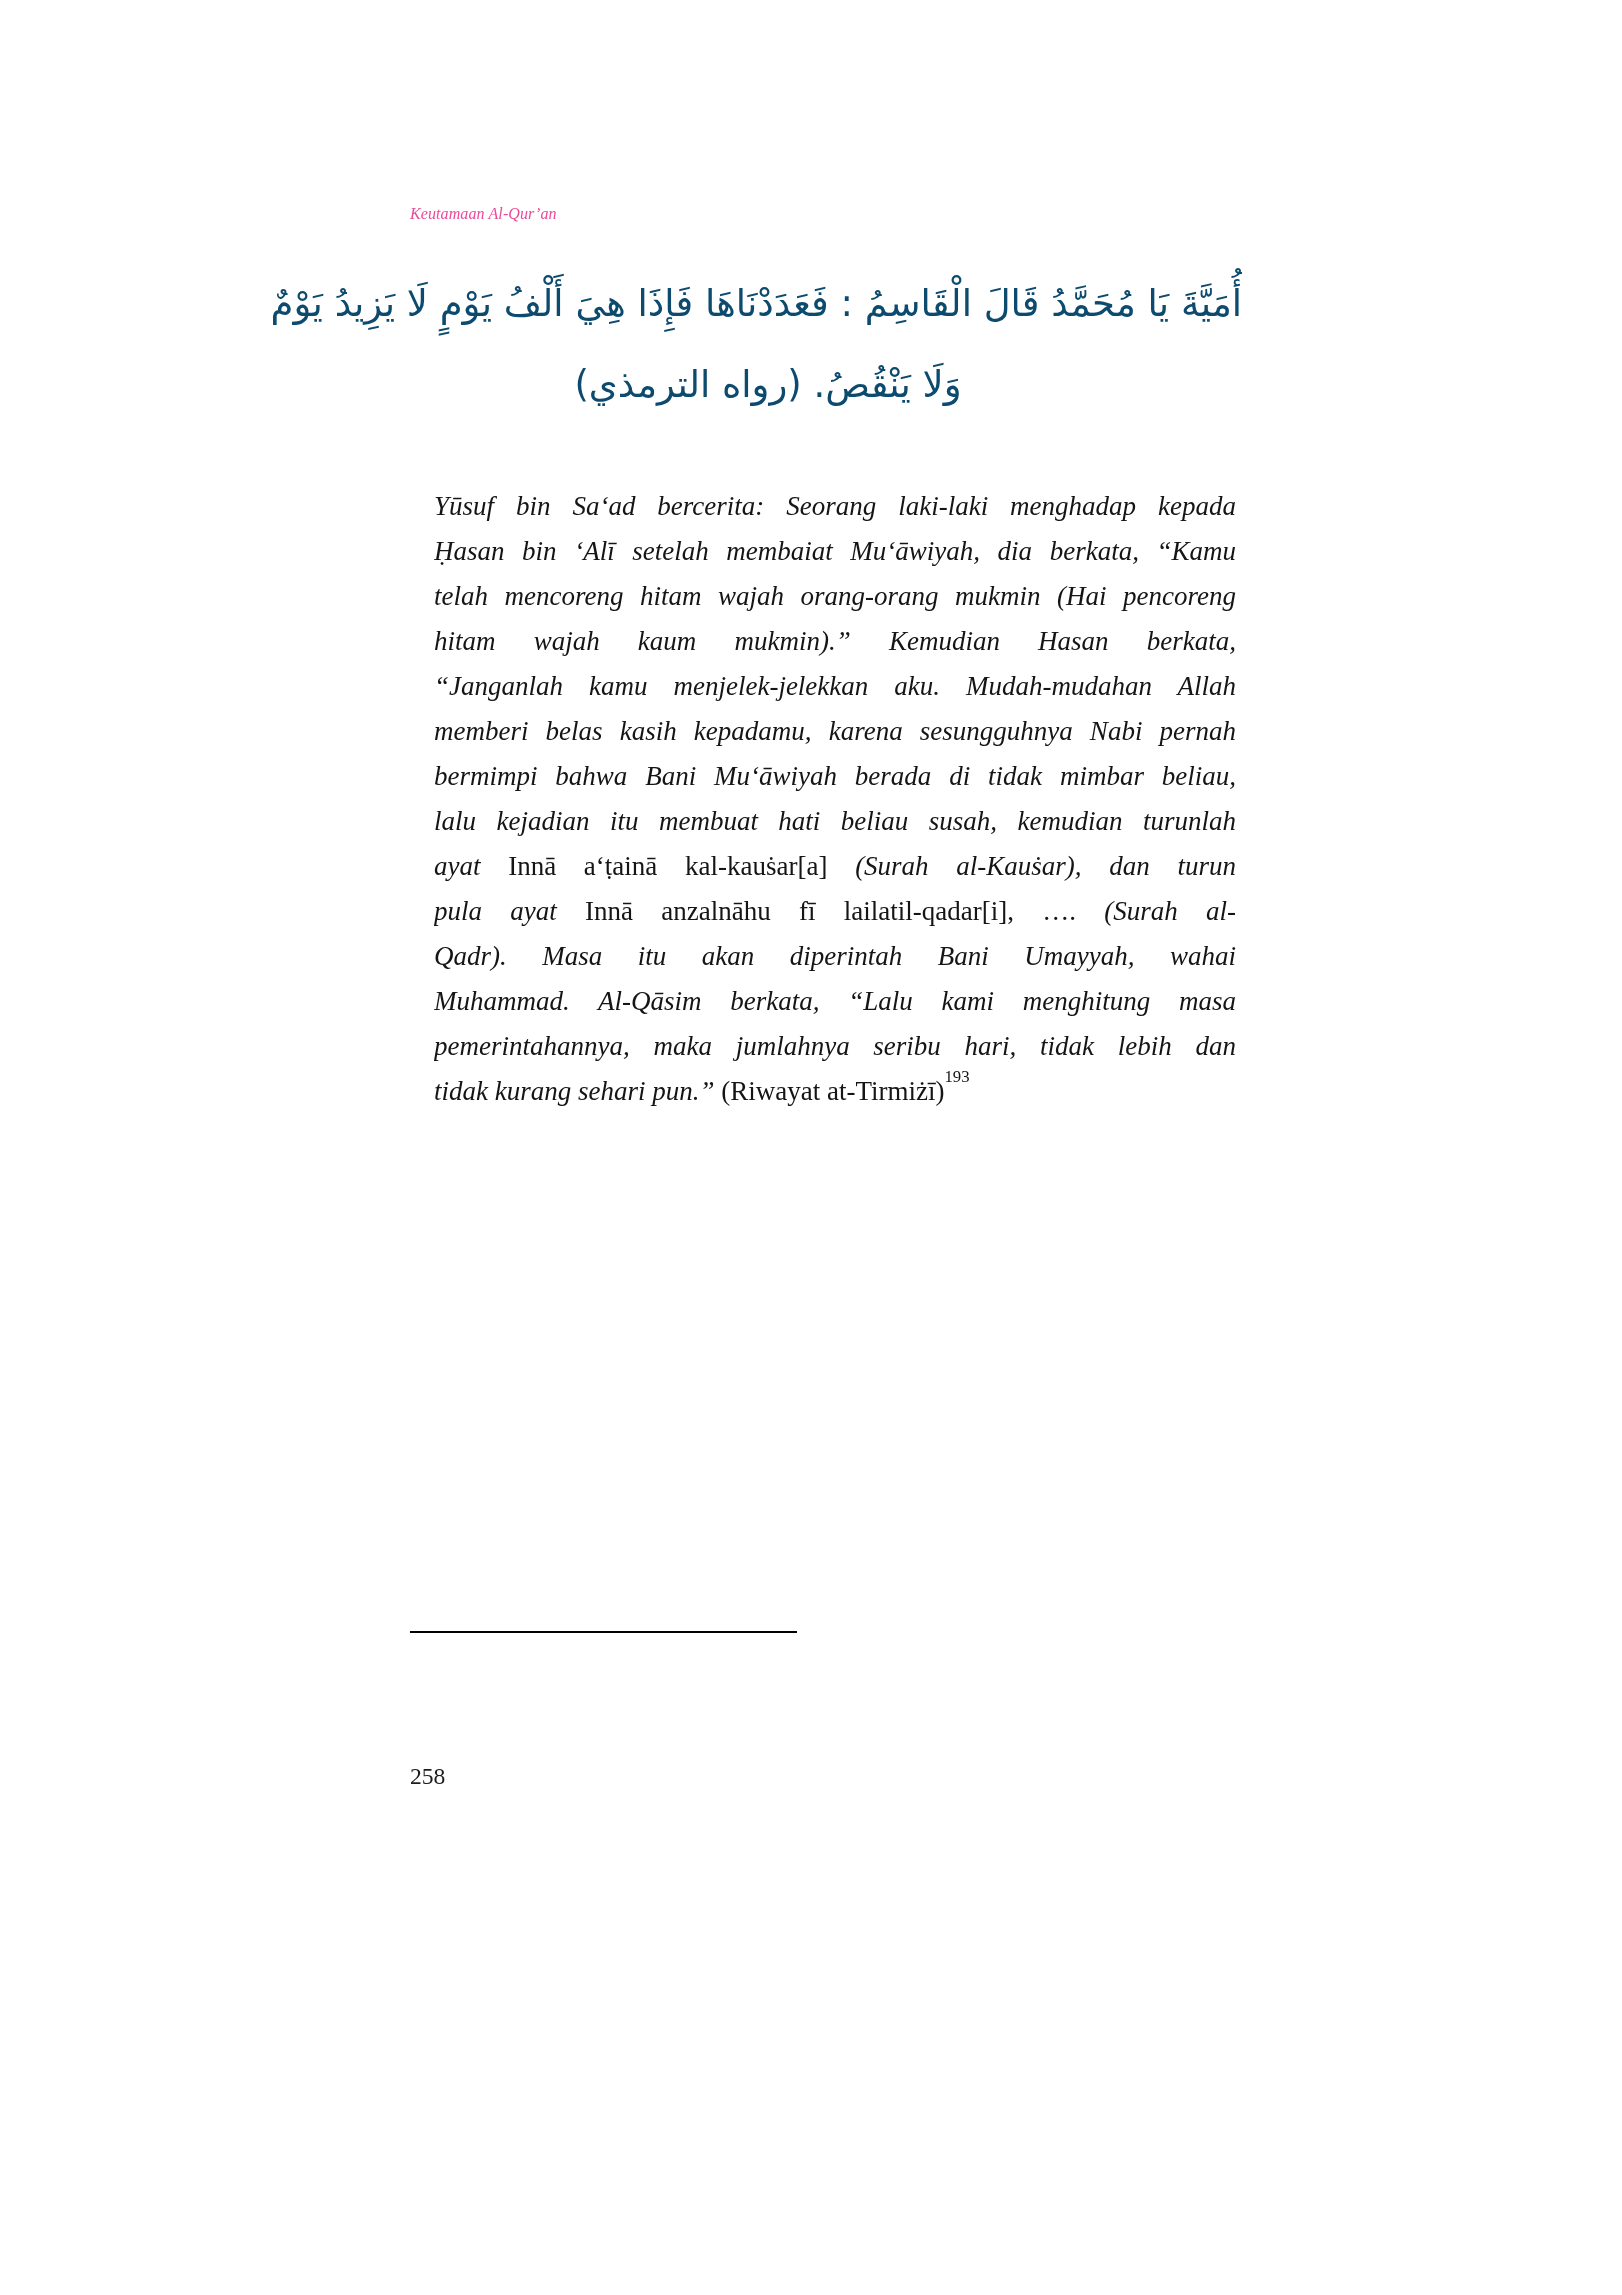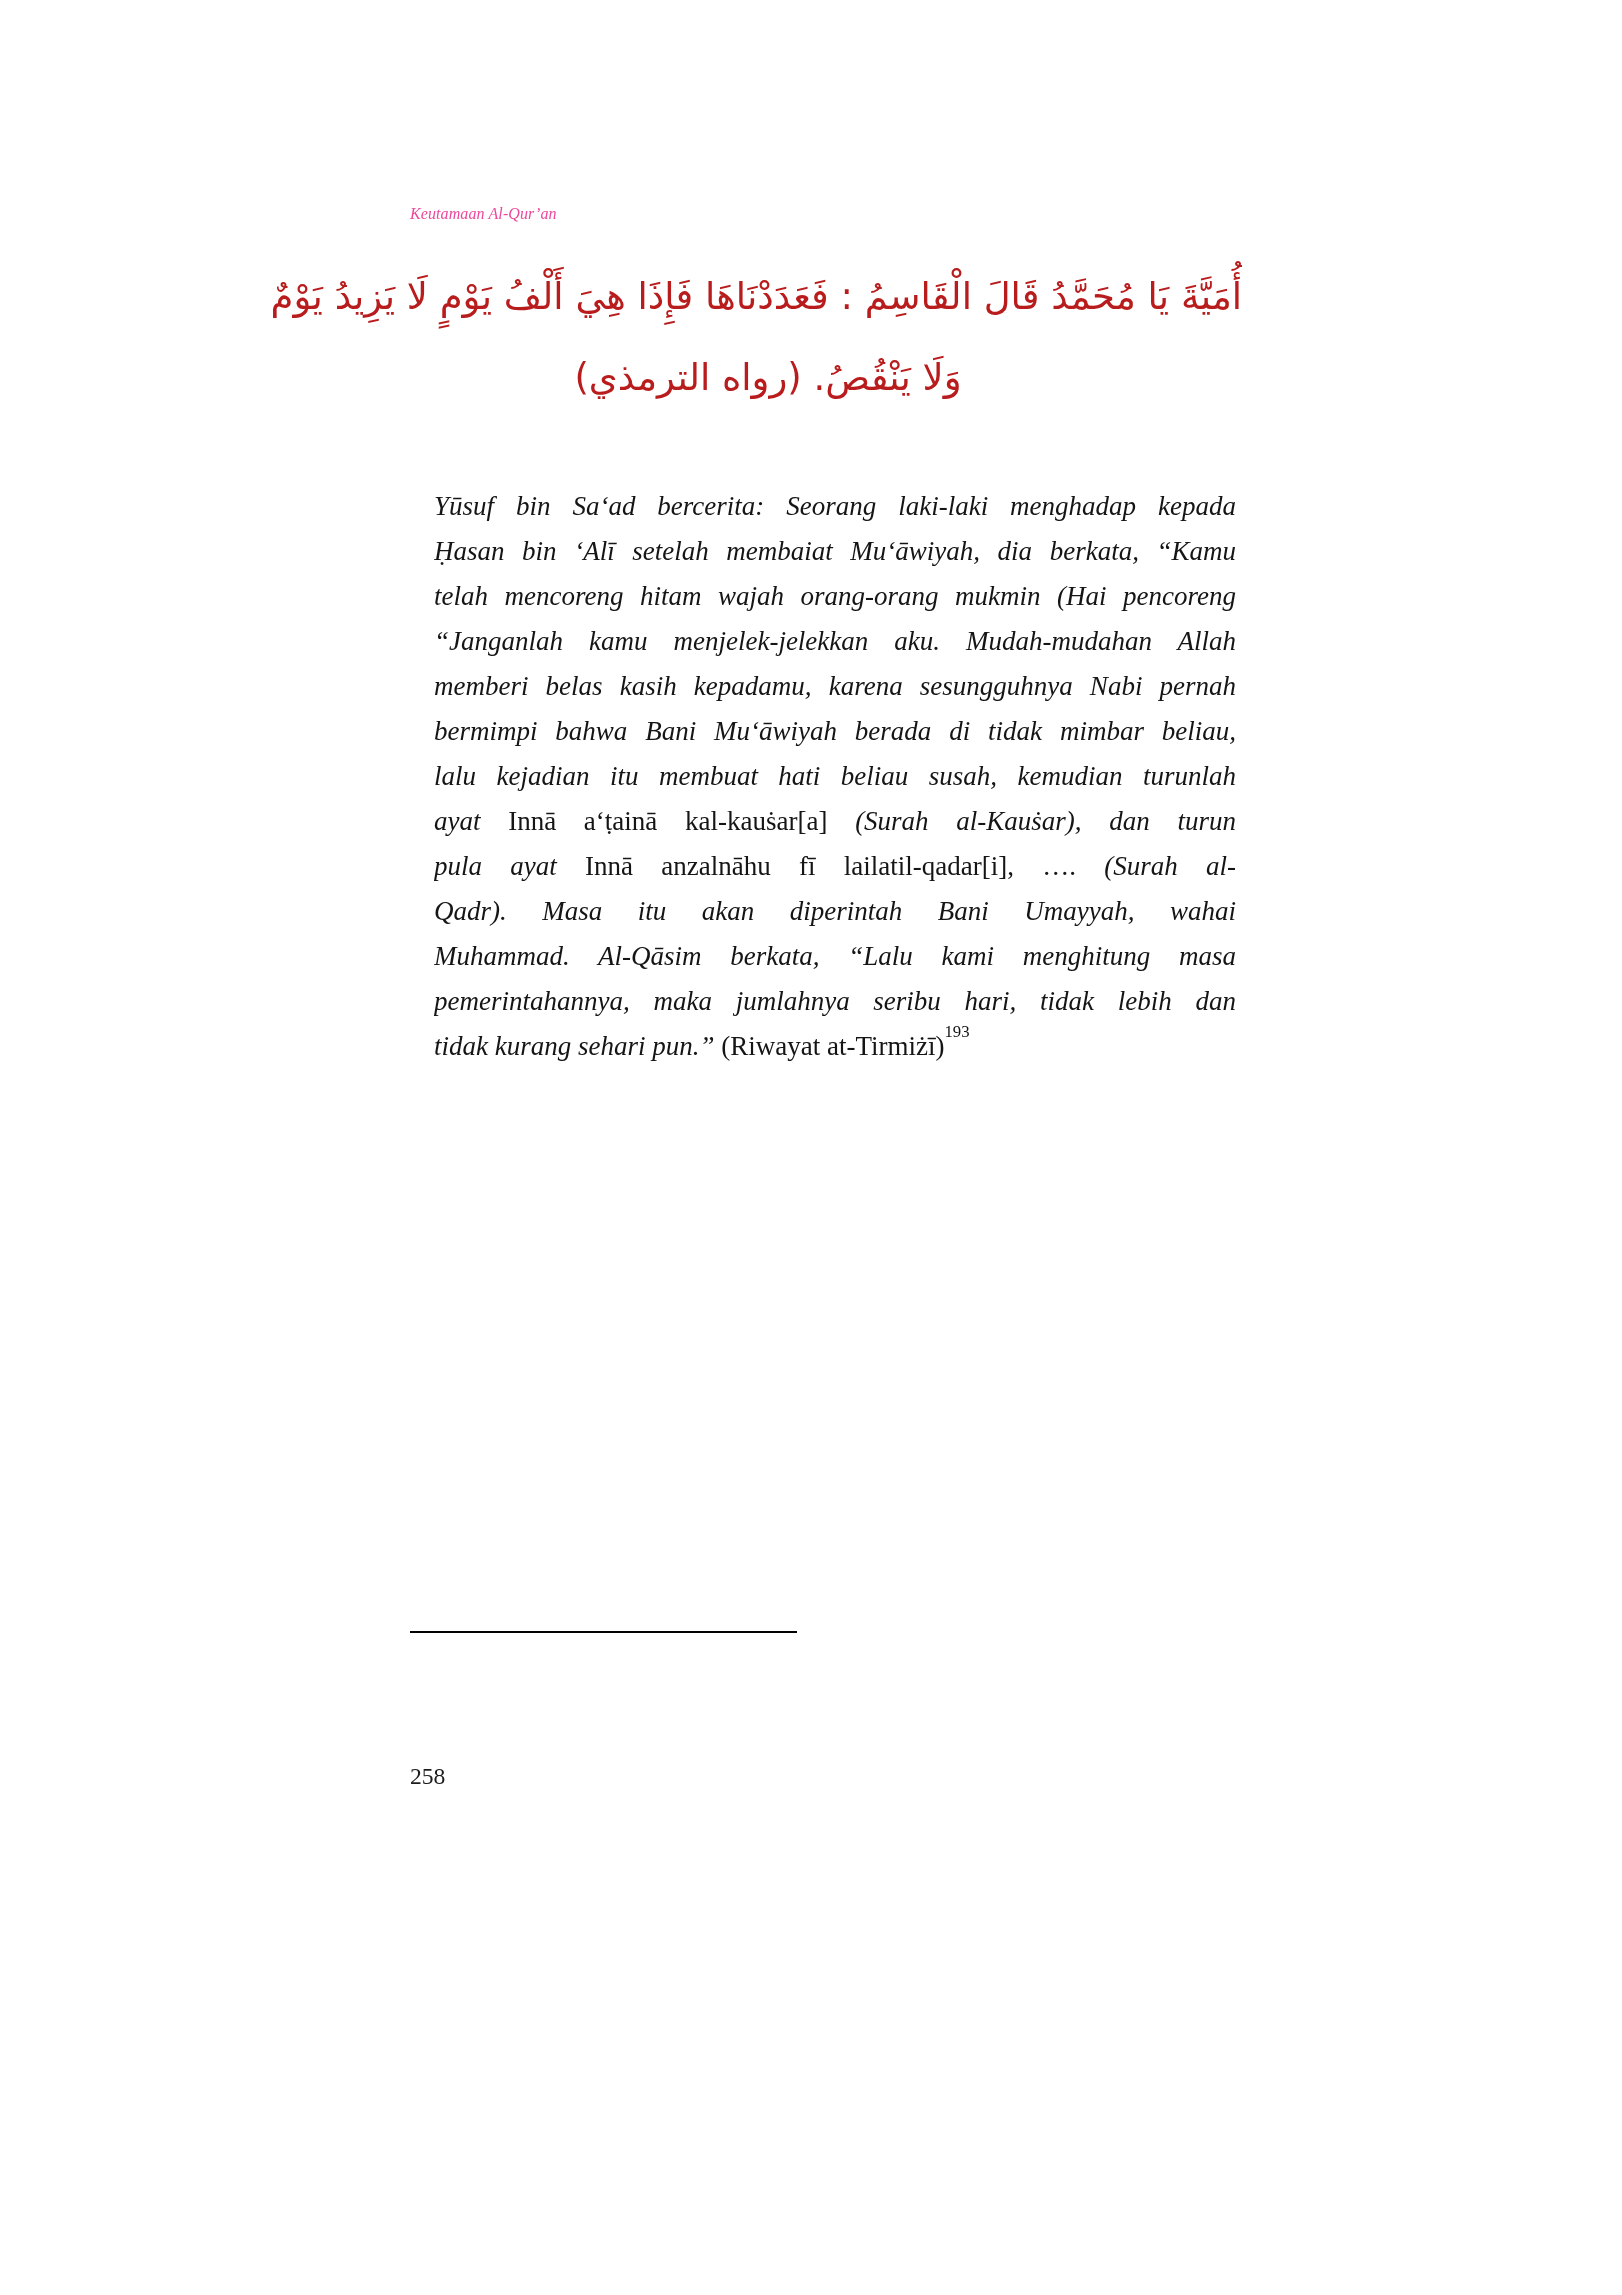--- a/index.html
+++ b/index.html
@@ -24,27 +24,27 @@
     left: 410px;
     top: 205px;
     font-size: 16px;
     font-style: italic;
     letter-spacing: 0.1px;
     color: #ec4899;
   }
   .arabic-block {
     position: absolute;
     left: 294px;
-    top: 258px;
+    top: 265px;
     width: 948px;
     direction: rtl;
     font-family: "DejaVu Sans", sans-serif;
     font-size: 37px;
     line-height: 77px;
-    color: #b91c1c;
+    color: #0c4a6e;
   }
   .arabic-line-1 {
     text-align: justify;
     text-align-last: justify;
     white-space: nowrap;
   }
   .arabic-line-1::after { content: ""; display: inline-block; width: 100%; }
   .arabic-line-2 {
     text-align: center;
     margin-top: 3.9px;
@@ -113,20 +113,21 @@
 
   <div class="arabic-block">
     <div class="arabic-line-1">أُمَيَّةَ يَا مُحَمَّدُ قَالَ الْقَاسِمُ : فَعَدَدْنَاهَا فَإِذَا هِيَ أَلْفُ يَوْمٍ لَا يَزِيدُ يَوْمٌ</div>
     <div class="arabic-line-2">وَلَا يَنْقُصُ. (رواه الترمذي)</div>
   </div>
 
   <div class="translation">
       <div class="t-line"><span class="it">Yūsuf bin Sa‘ad bercerita:  Seorang laki-laki menghadap kepada</span></div>
       <div class="t-line"><span class="it">Ḥasan bin ‘Alī setelah membaiat Mu‘āwiyah, dia berkata, “Kamu</span></div>
       <div class="t-line"><span class="it">telah mencoreng hitam wajah orang-orang mukmin (Hai pencoreng</span></div>
+      <div class="t-line"><span class="it">hitam wajah kaum mukmin).” Kemudian Hasan berkata,</span></div>
       <div class="t-line"><span class="it">“Janganlah kamu menjelek-jelekkan aku. Mudah-mudahan Allah</span></div>
       <div class="t-line"><span class="it">memberi belas kasih kepadamu, karena sesungguhnya Nabi pernah</span></div>
       <div class="t-line"><span class="it">bermimpi bahwa Bani Mu‘āwiyah berada di tidak mimbar beliau,</span></div>
       <div class="t-line"><span class="it">lalu kejadian itu membuat hati beliau susah, kemudian turunlah</span></div>
       <div class="t-line"><span class="it">ayat </span><span class="rm">Innā a‘ṭainā kal-kauṡar[a] </span><span class="it">(Surah al-Kauṡar), dan turun</span></div>
       <div class="t-line"><span class="it">pula ayat </span><span class="rm">Innā anzalnāhu fī lailatil-qadar[i], …. </span><span class="it">(Surah al-</span></div>
       <div class="t-line"><span class="it">Qadr). Masa itu akan diperintah Bani Umayyah, wahai</span></div>
       <div class="t-line"><span class="it">Muhammad. Al-Qāsim berkata, “Lalu kami menghitung masa</span></div>
       <div class="t-line"><span class="it">pemerintahannya, maka jumlahnya seribu hari, tidak lebih dan</span></div>
       <div class="t-line last"><span class="it">tidak kurang sehari pun.” </span><span class="rm">(Riwayat at-Tirmiżī)</span><sup class="ref">193</sup></div>

